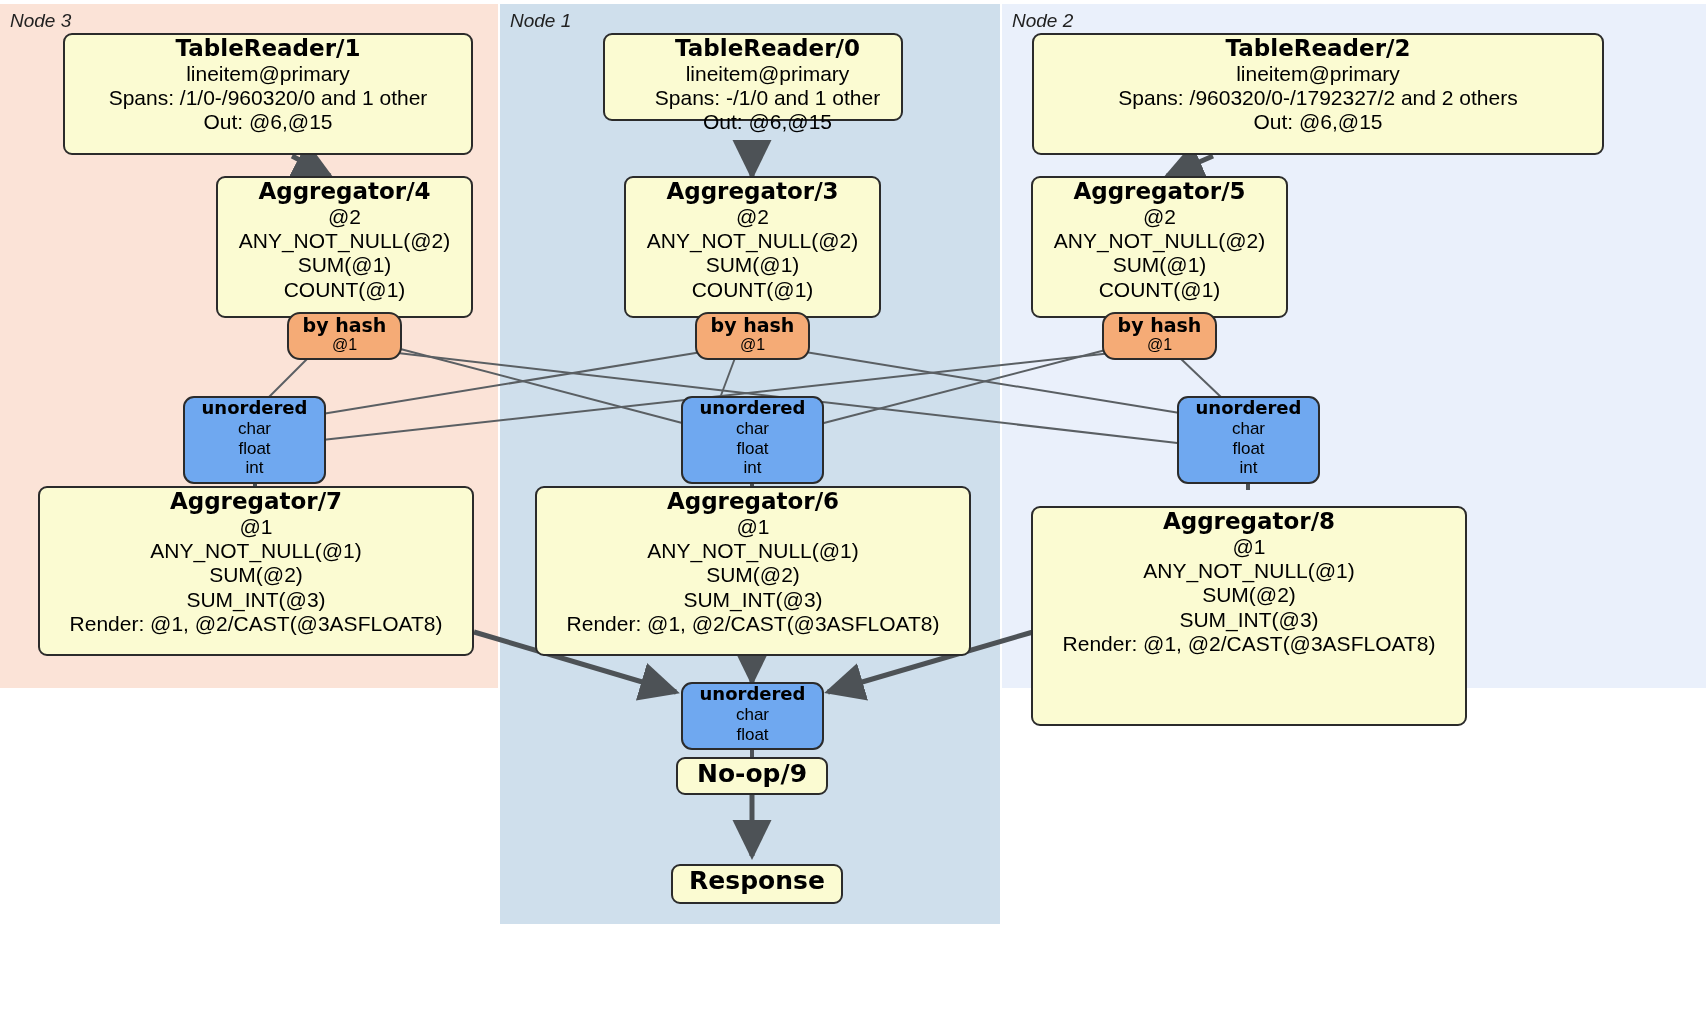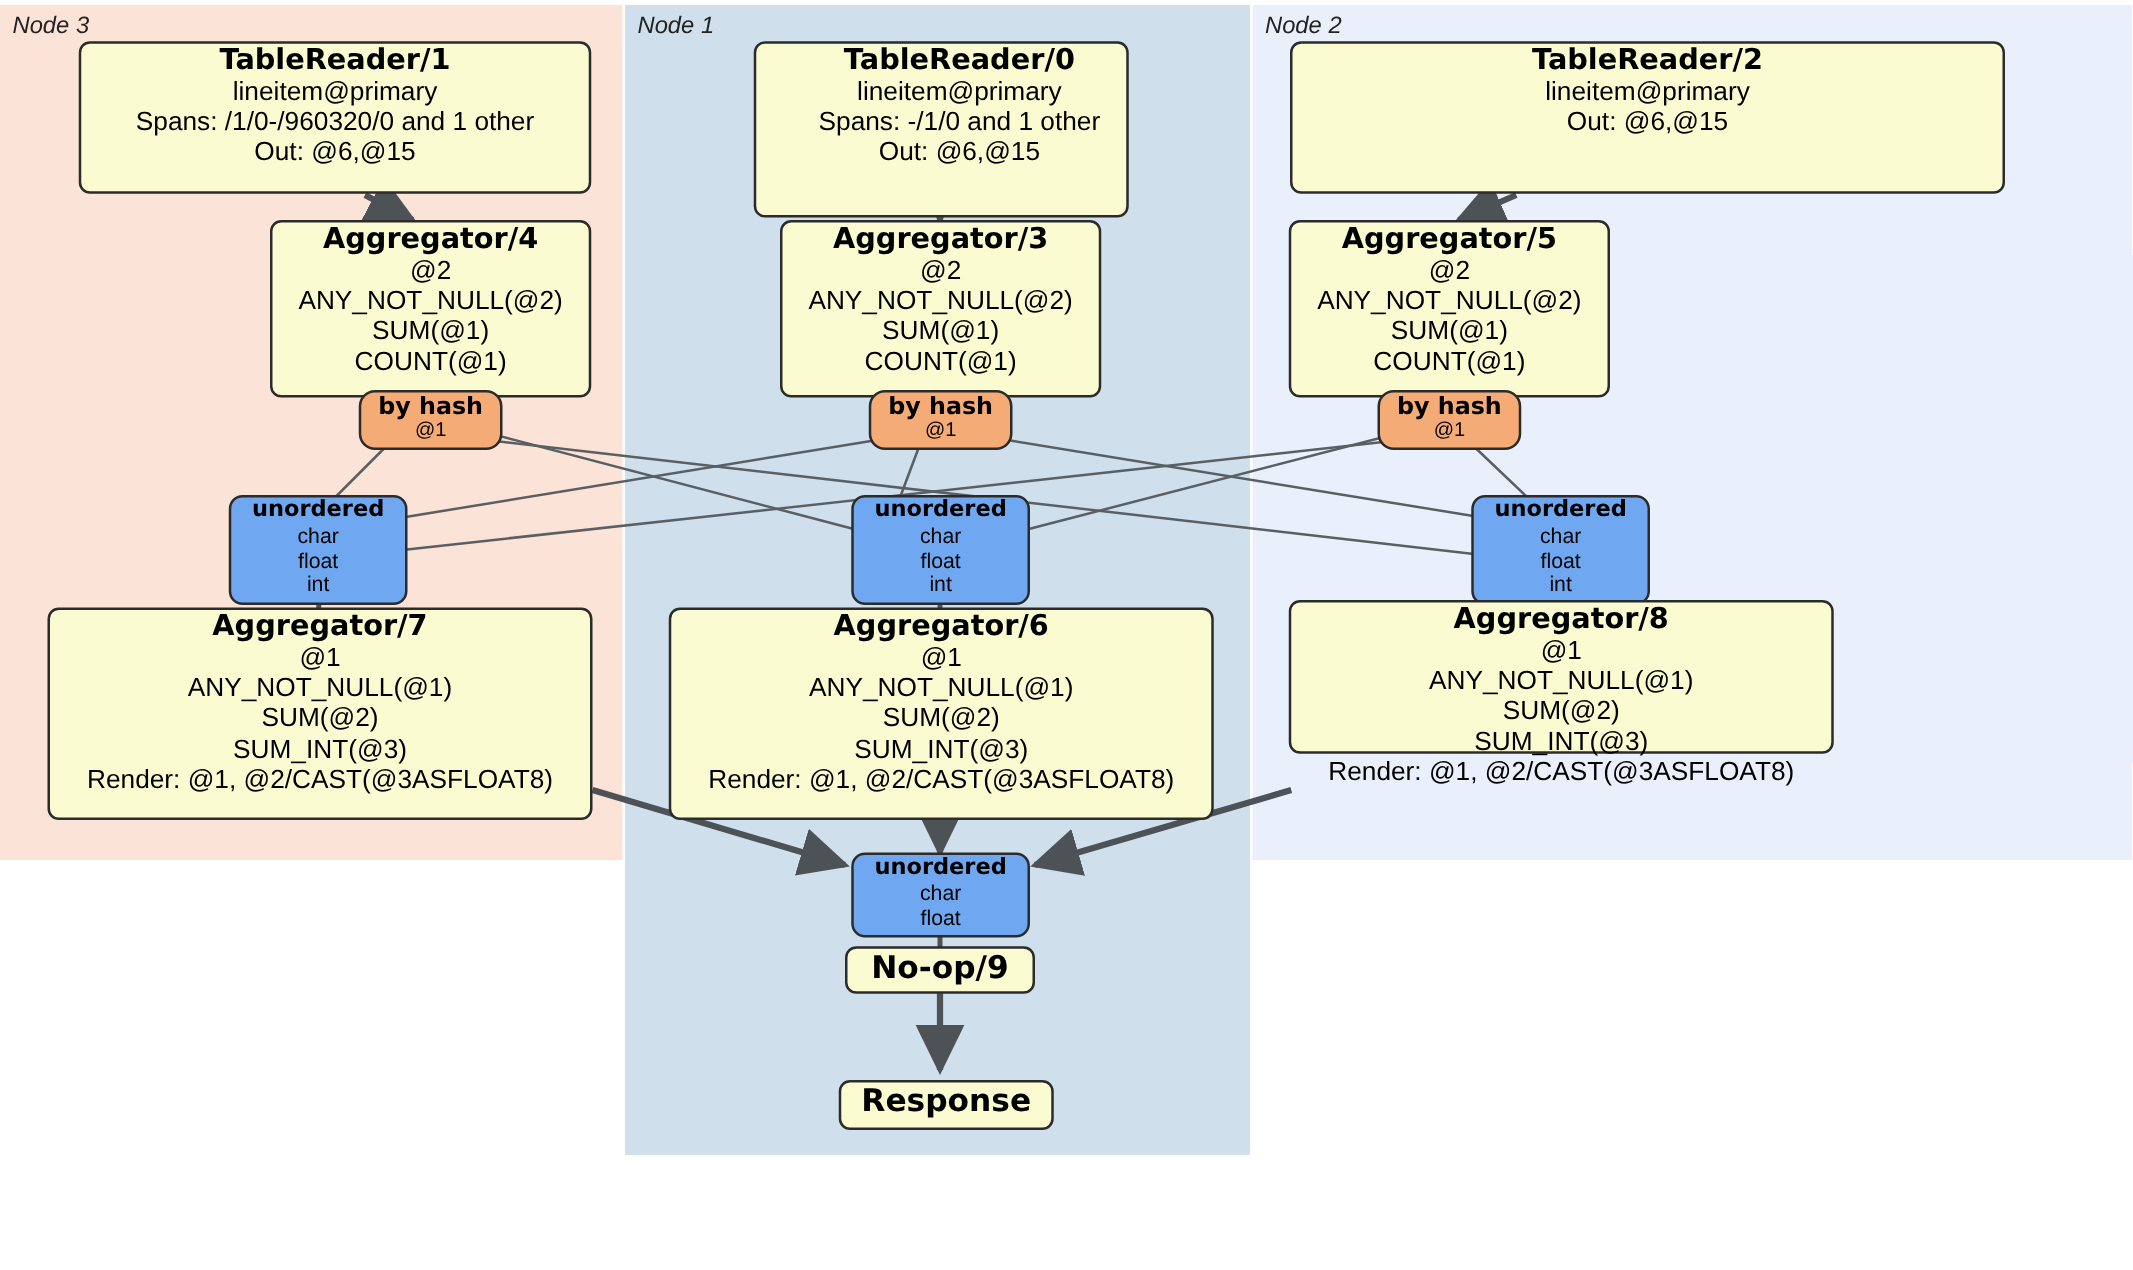--- a/index.html
+++ b/index.html
@@ -98,30 +98,31 @@
     </g>
   </svg>
 
   <div class="box proc" style="left:63px;top:33px;width:410px;height:122px;">
     <div class="t-title">TableReader/1</div>
     <div class="t-line">lineitem@primary</div>
     <div class="t-line">Spans: /1/0-/960320/0 and 1 other</div>
     <div class="t-line">Out: @6,@15</div>
   </div>
 
-  <div class="box proc" style="left:603px;top:33px;width:300px;height:141px;padding-left:29px;">
+  <div class="box proc" style="left:603px;top:33px;width:300px;height:88px;padding-left:29px;">
     <div class="t-title">TableReader/0</div>
     <div class="t-line">lineitem@primary</div>
     <div class="t-line">Spans: -/1/0 and 1 other</div>
     <div class="t-line">Out: @6,@15</div>
   </div>
 
   <div class="box proc" style="left:1032px;top:33px;width:572px;height:122px;">
     <div class="t-title">TableReader/2</div>
     <div class="t-line">lineitem@primary</div>
+    <div class="t-line">Spans: /960320/0-/1792327/2 and 2 others</div>
     <div class="t-line">Out: @6,@15</div>
   </div>
 
   <div class="box proc" style="left:216px;top:176px;width:257px;height:142px;">
     <div class="t-title">Aggregator/4</div>
     <div class="t-line">@2</div>
     <div class="t-line">ANY_NOT_NULL(@2)</div>
     <div class="t-line">SUM(@1)</div>
     <div class="t-line">COUNT(@1)</div>
   </div>
@@ -185,21 +186,21 @@
 
   <div class="box proc" style="left:535px;top:486px;width:436px;height:170px;">
     <div class="t-title">Aggregator/6</div>
     <div class="t-line">@1</div>
     <div class="t-line">ANY_NOT_NULL(@1)</div>
     <div class="t-line">SUM(@2)</div>
     <div class="t-line">SUM_INT(@3)</div>
     <div class="t-line">Render: @1, @2/CAST(@3ASFLOAT8)</div>
   </div>
 
-  <div class="box proc" style="left:1031px;top:480px;width:436px;height:123px;">
+  <div class="box proc" style="left:1031px;top:506px;width:436px;height:220px;">
     <div class="t-title">Aggregator/8</div>
     <div class="t-line">@1</div>
     <div class="t-line">ANY_NOT_NULL(@1)</div>
     <div class="t-line">SUM(@2)</div>
     <div class="t-line">SUM_INT(@3)</div>
     <div class="t-line">Render: @1, @2/CAST(@3ASFLOAT8)</div>
   </div>
 
   <div class="box recv" style="left:681px;top:682px;width:143px;height:68px;">
     <div class="t-title sm">unordered</div>

